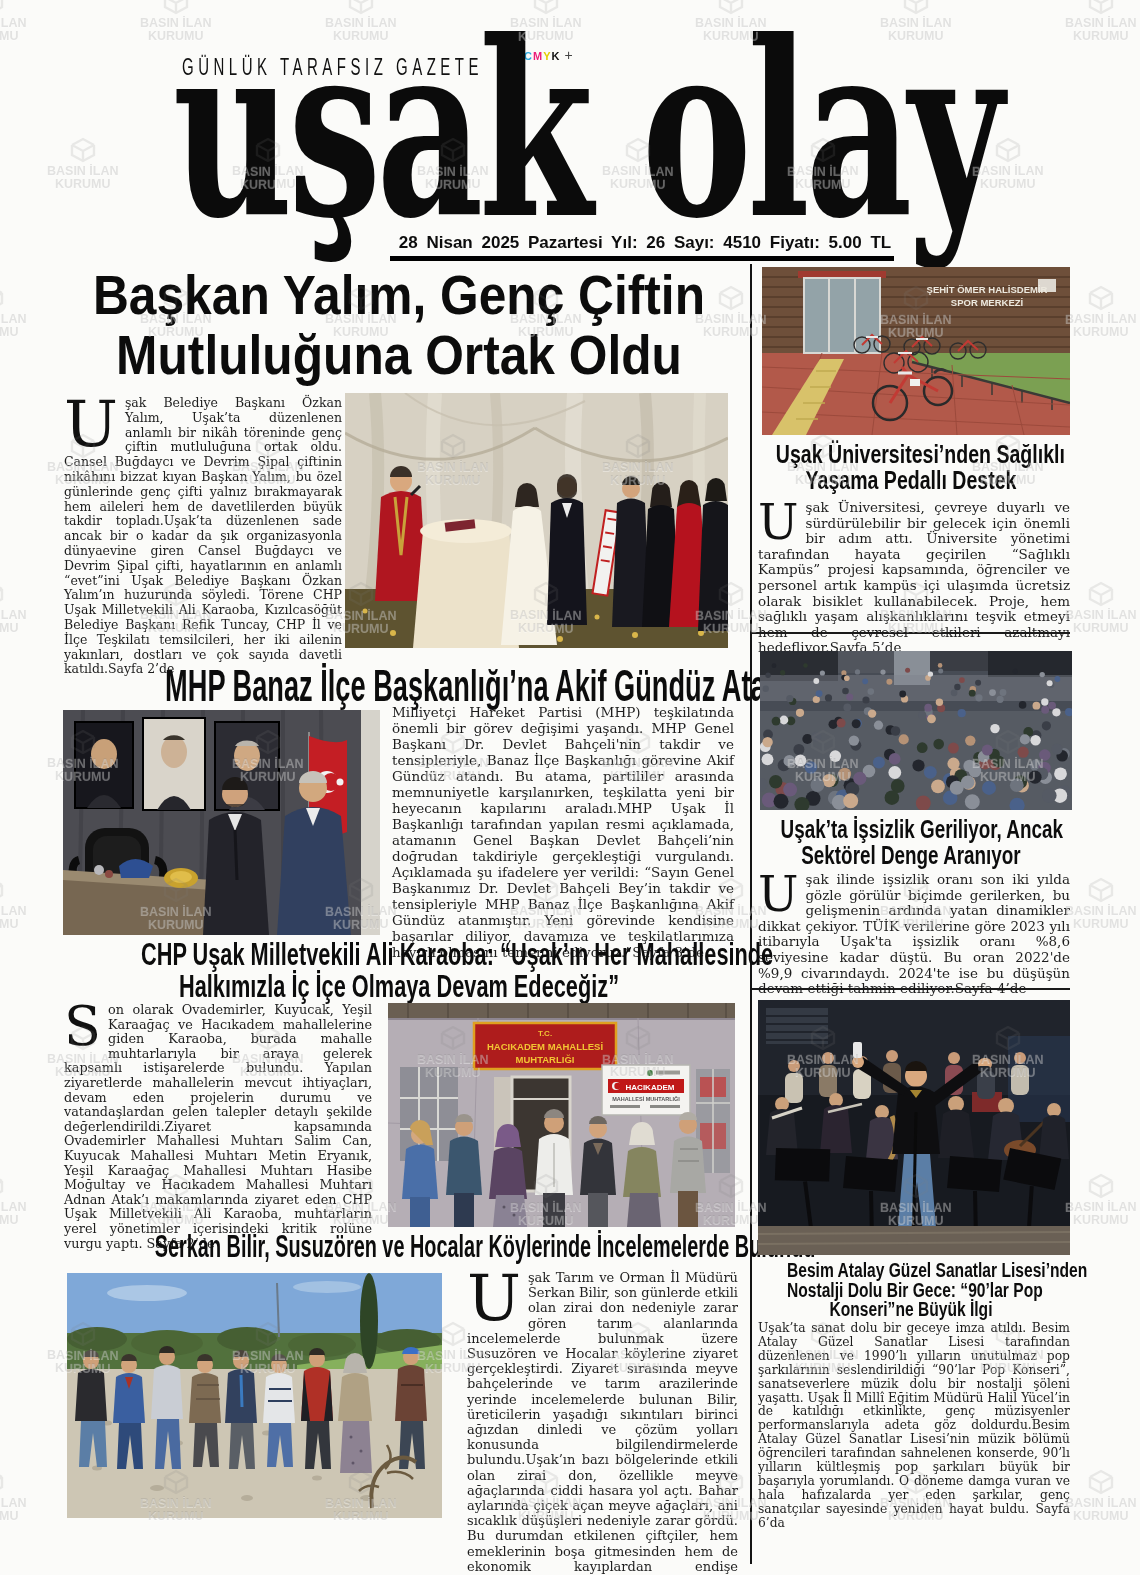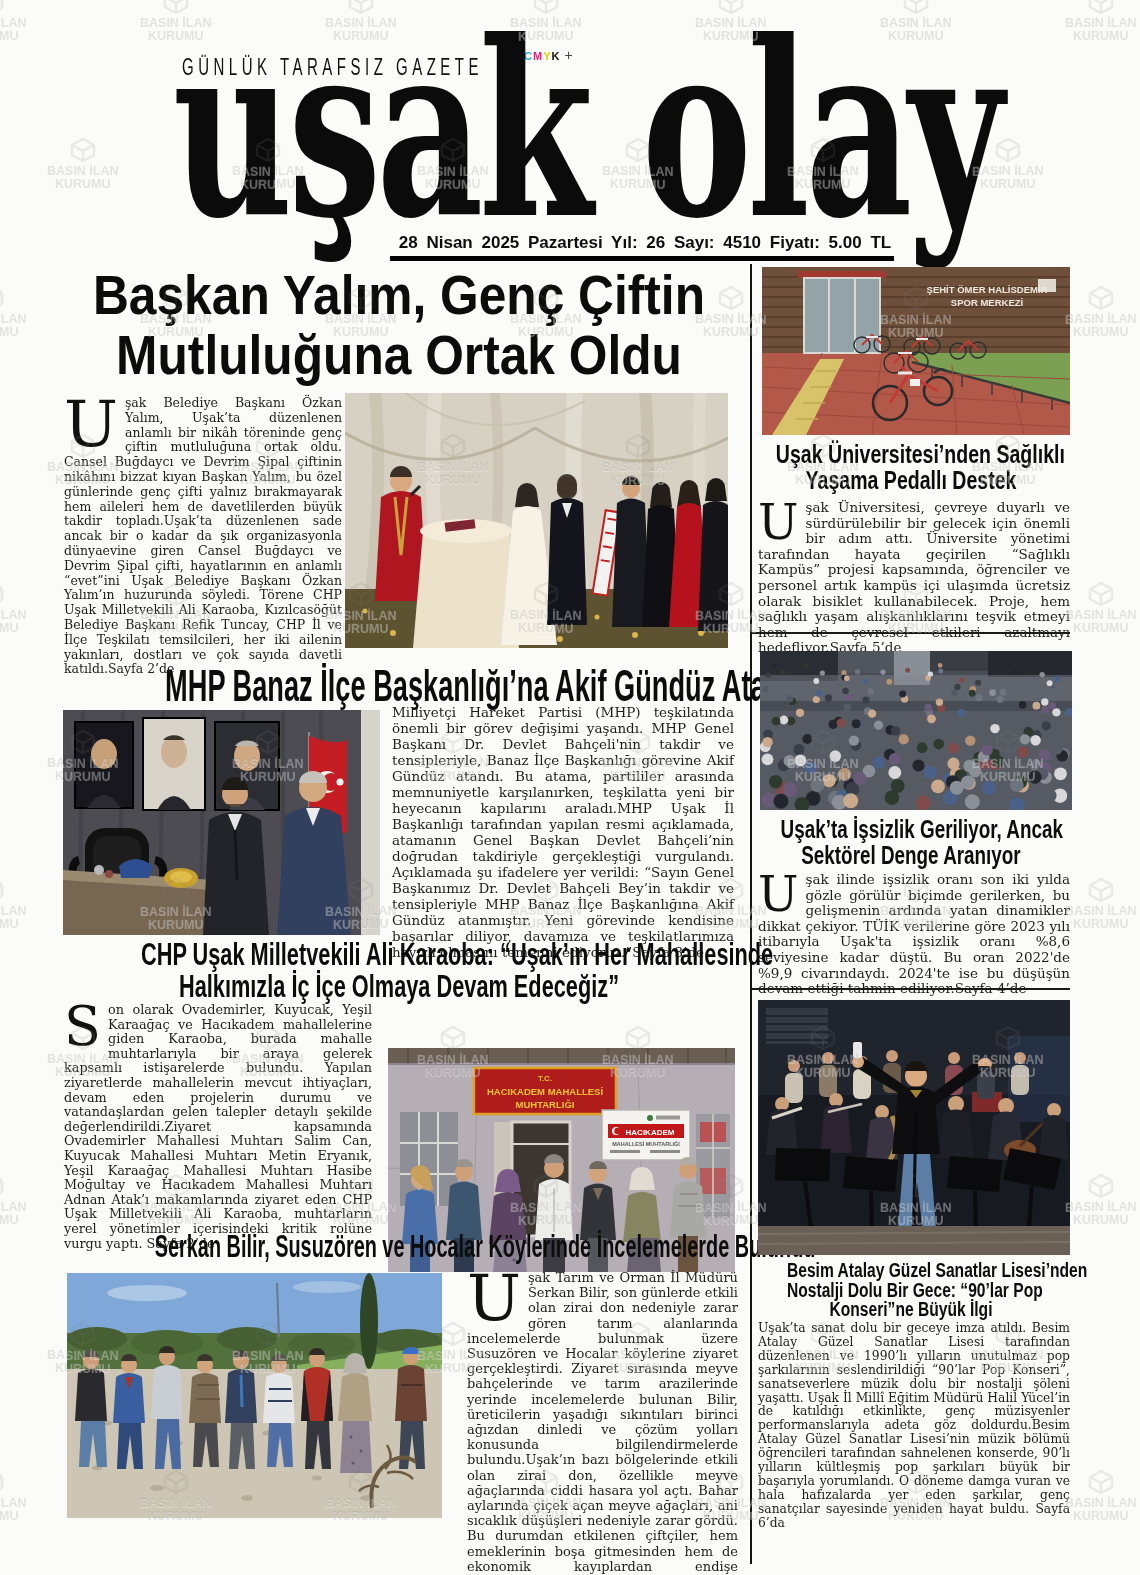--- a/index.html
+++ b/index.html
@@ -482,21 +482,21 @@
       </svg>
     </figure>
     <h3 class="abs hl" style="--sx:.82;--sy:1.1;left:752px;top:818px;width:318px;font-size:23px;line-height:24px;"><span>Uşak’ta İşsizlik Geriliyor, Ancak</span><br><span>Sektörel Denge Aranıyor</span></h3>
     <p class="abs bt" style="left:758px;top:872px;width:312px;font-size:13.5px;line-height:15.6px;"><span class="dc dc-md">U</span><span>şak ilinde işsizlik oranı son iki yılda gözle görülür biçimde gerilerken, bu gelişmenin ardında yatan dinamikler dikkat çekiyor. TÜİK verilerine göre 2023 yılı itibarıyla Uşak'ta işsizlik oranı %8,6 seviyesine kadar düştü. Bu oran 2022'de %9,9 civarındaydı. 2024'te ise bu düşüşün devam ettiği tahmin ediliyor.Sayfa 4’de</span></p>
     <div class="abs" style="left:752px;top:988px;width:318px;height:2px;background:#1a1a1a;"></div>
   </section>
 
   <section>
     <h2 class="abs hl" style="--sx:.75;--sy:1.08;left:55px;top:940px;width:688px;font-size:29px;line-height:30px;"><span>CHP Uşak Milletvekili Ali Karaoba: “Uşak’ın Her Mahallesinde</span><br><span>Halkımızla İç İçe Olmaya Devam Edeceğiz”</span></h2>
     <p class="abs bt" style="left:64px;top:1003px;width:308px;font-size:12.8px;line-height:14.6px;"><span class="dc">S</span><span>on olarak Ovademirler, Kuyucak, Yeşil Karaağaç ve Hacıkadem mahallelerine giden Karaoba, burada mahalle muhtarlarıyla bir araya gelerek kapsamlı istişarelerde bulundu. Yapılan ziyaretlerde mahallelerin mevcut ihtiyaçları, devam eden projelerin durumu ve vatandaşlardan gelen talepler detaylı şekilde değerlendirildi.Ziyaret kapsamında Ovademirler Mahallesi Muhtarı Salim Can, Kuyucak Mahallesi Muhtarı Metin Eryanık, Yeşil Karaağaç Mahallesi Muhtarı Hasibe Moğultay ve Hacıkadem Mahallesi Muhtarı Adnan Atak’ı makamlarında ziyaret eden CHP Uşak Milletvekili Ali Karaoba, muhtarların yerel yönetimler içerisindeki kritik rolüne vurgu yaptı. Sayfa 2’de</span></p>
-    <figure class="photo" style="left:388px;top:1048px;width:347px;height:224px;margin:0;">
+    <figure class="photo" style="left:388px;top:1003px;width:347px;height:224px;margin:0;">
       <svg viewBox="0 0 347 224" preserveAspectRatio="none">
         <rect width="347" height="224" fill="#b5aeb5"></rect>
         <rect width="347" height="15" fill="#6a5f52"></rect>
         <g stroke="#5a5045" stroke-width="2">
             <line x1="20" y1="0" x2="20" y2="15"></line>
             <line x1="60" y1="0" x2="60" y2="15"></line>
             <line x1="100" y1="0" x2="100" y2="15"></line>
             <line x1="140" y1="0" x2="140" y2="15"></line>
             <line x1="180" y1="0" x2="180" y2="15"></line>
             <line x1="220" y1="0" x2="220" y2="15"></line>

